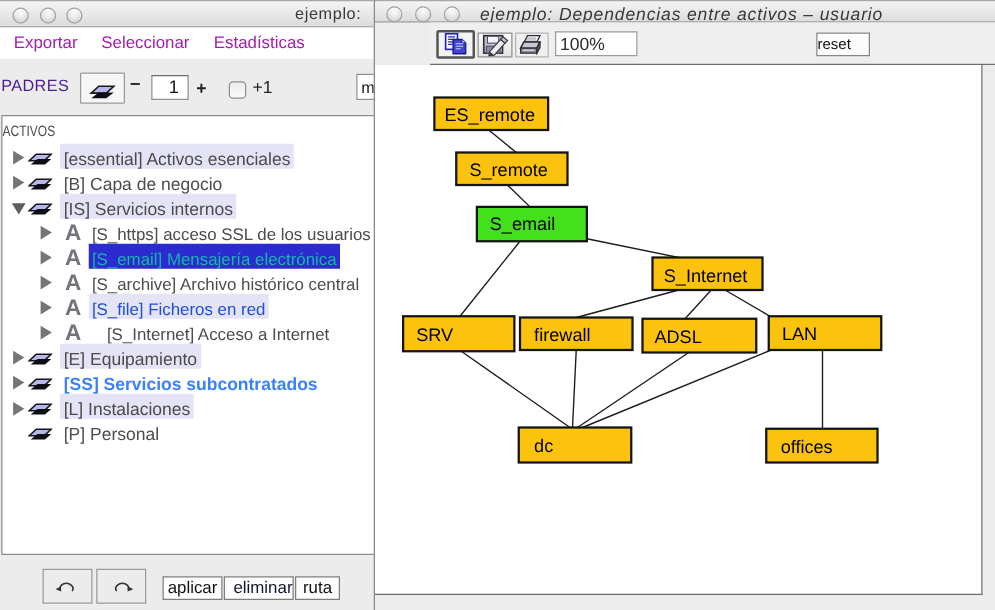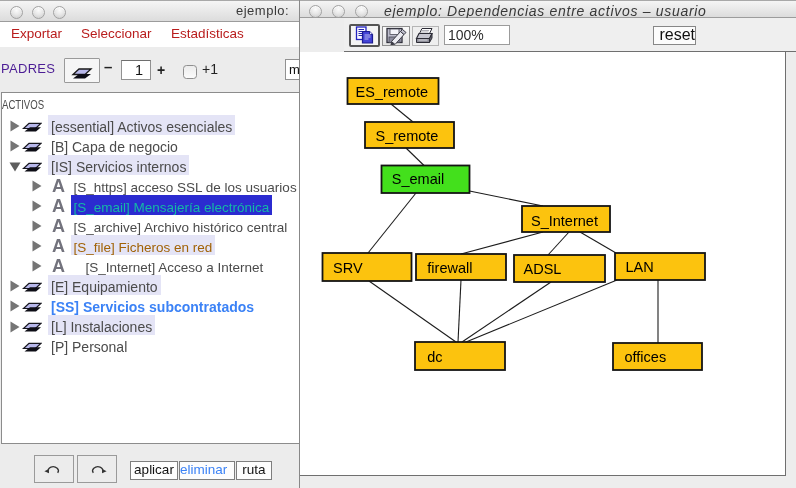--- a/index.html
+++ b/index.html
@@ -14,21 +14,21 @@
 <body>
 
 <div class="win" id="lwin" style="left:0; top:0; width:299px; height:488px;">
   <div class="titlebar" style="height:22px;">
     <div class="tl" style="left:10px; top:5px;"></div>
     <div class="tl" style="left:32px; top:5px;"></div>
     <div class="tl" style="left:53px; top:5px;"></div>
     <div class="ttext" style="left:236px; top:2px; letter-spacing:0.5px;">ejemplo:</div>
   </div>
 
-  <div style="position:absolute; left:0; top:22px; width:299px; height:30px; background:#ffffff; border-bottom:1px solid #8f8f8f; font-size:13.5px; color:#b91c1c;">
+  <div style="position:absolute; left:0; top:22px; width:299px; height:30px; background:#ffffff; border-bottom:1px solid #8f8f8f; font-size:13.5px; color:#a21caf;">
     <span style="position:absolute; left:11px; top:4px;">Exportar</span>
     <span style="position:absolute; left:81px; top:4px;">Seleccionar</span>
     <span style="position:absolute; left:171px; top:4px;">Estadísticas</span>
   </div>
 
   <div style="position:absolute; left:0; top:47px; width:299px; height:45px; background:#ececec;">
     <span style="position:absolute; left:1px; top:14px; font-size:13px; letter-spacing:0.3px; color:#4c1d95;">PADRES</span>
     <span style="position:absolute; left:64px; top:11px; width:36px; height:25px; background:#f6f6f6; border:1.5px solid #9a9a9a; border-radius:1px;">
       <svg width="33" height="22" viewBox="0 0 33 22" style="position:absolute;left:0;top:0;">
         <polygon points="8,15.5 14,10 26,10 20,15.5" fill="#b7b7ea" stroke="#1a1a1a" stroke-width="1.3"></polygon>
@@ -94,21 +94,21 @@
           <polygon points="1.5,1.5 10.5,7 1.5,12.5" fill="#757575"></polygon>
         </svg>
       <span style="position:absolute; left:50px; top:1.5px; font-size:18px; font-weight:bold; color:#73737d;">A</span>
       <span style="position:absolute; left:68.5px; top:0; height:20.05px; line-height:25px; font-size:13.5px; padding:0 3px; white-space:nowrap; color:#4b4b4b;">[S_archive] Archivo histórico central</span>
     </div>
     <div style="position:absolute; left:0; top:141.8px; width:298px; height:20.05px;">
       <svg width="12" height="14" viewBox="0 0 12 14" style="position:absolute; left:29px; top:4.5px;">
           <polygon points="1.5,1.5 10.5,7 1.5,12.5" fill="#757575"></polygon>
         </svg>
       <span style="position:absolute; left:50px; top:1.5px; font-size:18px; font-weight:bold; color:#73737d;">A</span>
-      <span style="position:absolute; left:68.5px; top:0; height:20.05px; line-height:25px; font-size:13.5px; padding:0 3px; white-space:nowrap; background:#e4e4f6; color:#a16207;">[S_file] Ficheros en red</span>
+      <span style="position:absolute; left:68.5px; top:0; height:20.05px; line-height:25px; font-size:13.5px; padding:0 3px; white-space:nowrap; background:#e4e4f6; color:#1d4ed8;">[S_file] Ficheros en red</span>
     </div>
     <div style="position:absolute; left:0; top:161.85px; width:298px; height:20.05px;">
       <svg width="12" height="14" viewBox="0 0 12 14" style="position:absolute; left:29px; top:4.5px;">
           <polygon points="1.5,1.5 10.5,7 1.5,12.5" fill="#757575"></polygon>
         </svg>
       <span style="position:absolute; left:50px; top:1.5px; font-size:18px; font-weight:bold; color:#73737d;">A</span>
       <span style="position:absolute; left:68.5px; top:0; height:20.05px; line-height:25px; font-size:13.5px; padding:0 3px; white-space:nowrap; color:#4b4b4b;margin-left:12px;">[S_Internet] Acceso a Internet</span>
     </div>
     <div style="position:absolute; left:0; top:181.9px; width:298px; height:20.05px;">
       <svg width="12" height="14" viewBox="0 0 12 14" style="position:absolute; left:6.5px; top:4.5px;">
@@ -155,21 +155,21 @@
         <path d="M 14 17.2 l -4.6 -1.9 l 4.3 -2.4 z" fill="#333"></path>
       </svg>
   </div>
   <div class="rbtn" style="position:absolute; left:77px; top:455px; width:40px; height:28px; background:#ececec; border:1px solid #9a9a9a;">
     <svg width="38" height="26" viewBox="0 0 38 26">
         <path d="M 24.8 16.2 C 25.8 11, 19.5 8.9, 15.8 12.3 C 14 14, 14.2 15.4, 15.3 16.9" stroke="#333" stroke-width="1.3" fill="none"></path>
         <path d="M 24 17.2 l 4.6 -1.9 l -4.3 -2.4 z" fill="#333"></path>
       </svg>
   </div>
   <div style="position:absolute; left:130px; top:461px; width:48px; height:19px; background:#fdfdfd; border:1.5px solid #7e7e7e; font-size:13.5px; color:#111; text-align:center; line-height:16px;">aplicar</div>
-  <div style="position:absolute; left:179px; top:461px; width:56px; height:19px; background:#fdfdfd; border:1.5px solid #7e7e7e; font-size:13.5px; color:#3b82f6; text-align:left; line-height:16px;">eliminar</div>
+  <div style="position:absolute; left:179px; top:461px; width:56px; height:19px; background:#fdfdfd; border:1.5px solid #7e7e7e; font-size:13.5px; color:#0f172a; text-align:right; line-height:16px;">eliminar</div>
   <div style="position:absolute; left:236px; top:461px; width:36px; height:19px; background:#fdfdfd; border:1.5px solid #7e7e7e; font-size:13.5px; color:#111; text-align:center; line-height:16px;">ruta</div>
 </div>
 
 <div class="win" id="rwin" style="left:299px; top:0; width:497px; height:488px; background:#ededed; border-left:1px solid #888;">
   <div class="titlebar" style="height:18px;">
     <div class="tl" style="left:9px; top:4px;"></div>
     <div class="tl" style="left:32px; top:4px;"></div>
     <div class="tl" style="left:55px; top:4px;"></div>
     <div class="ttext" style="left:84px; top:2px; font-size:14px; letter-spacing:0.7px;font-style:italic;">ejemplo: Dependencias entre activos – usuario</div>
   </div>
@@ -203,21 +203,21 @@
         <path d="M 8.5 3.5 h 7.5 M 8 5 h 7.5" stroke="#9a9aa4" stroke-width=".8"></path>
         <path d="M 3.5 11.5 L 6 6.5 h 13 l -2.5 5 z" fill="#c6c6d0" stroke="#2c2c36" stroke-width="1.2"></path>
         <path d="M 3.5 11.5 h 13 v 4 h -13 z" fill="#8e8e98" stroke="#2c2c36" stroke-width="1"></path>
         <path d="M 16.5 15.5 v -4 l 2.5 -5 v 4.5 z" fill="#62626c" stroke="#2c2c36" stroke-width="1"></path>
         <path d="M 5.5 13 h 9" stroke="#dcdce4" stroke-width="1"></path>
       </svg>
     </div>
 
     <div style="position:absolute; left:100px; top:7px; width:66px; height:20px; background:#fff; border:1px solid #9b9b9b; font-size:14px; color:#2c2c2c; line-height:18px; padding-left:3px;">100%</div>
 
-    <div style="position:absolute; left:309px; top:8px; width:43px; height:19px; background:#fcfcfc; border:1.5px solid #878787; font-size:16px; color:#111; text-align:right; line-height:16px;">reset</div>
+    <div style="position:absolute; left:309px; top:8px; width:43px; height:19px; background:#fcfcfc; border:1.5px solid #878787; font-size:12px; color:#111; text-align:left; line-height:16px;">reset</div>
   </div>
 
   <div style="position:absolute; left:0; top:52px; width:486px; height:424px; background:#fff; border:solid #6f6f6f; border-width:0 1px 1px 0;">
     <svg width="485" height="423" viewBox="0 0 485 423" style="position:absolute; left:0; top:0;" font-family="Liberation Sans,sans-serif">
       <g stroke="#1c1c1c" stroke-width="1.1">
         <line x1="91" y1="52" x2="113" y2="70"></line>
         <line x1="106" y1="96" x2="124" y2="113.5"></line>
         <line x1="169.5" y1="139" x2="243" y2="154"></line>
         <line x1="116" y1="141" x2="68" y2="201"></line>
         <line x1="243" y1="180" x2="161" y2="202"></line>

